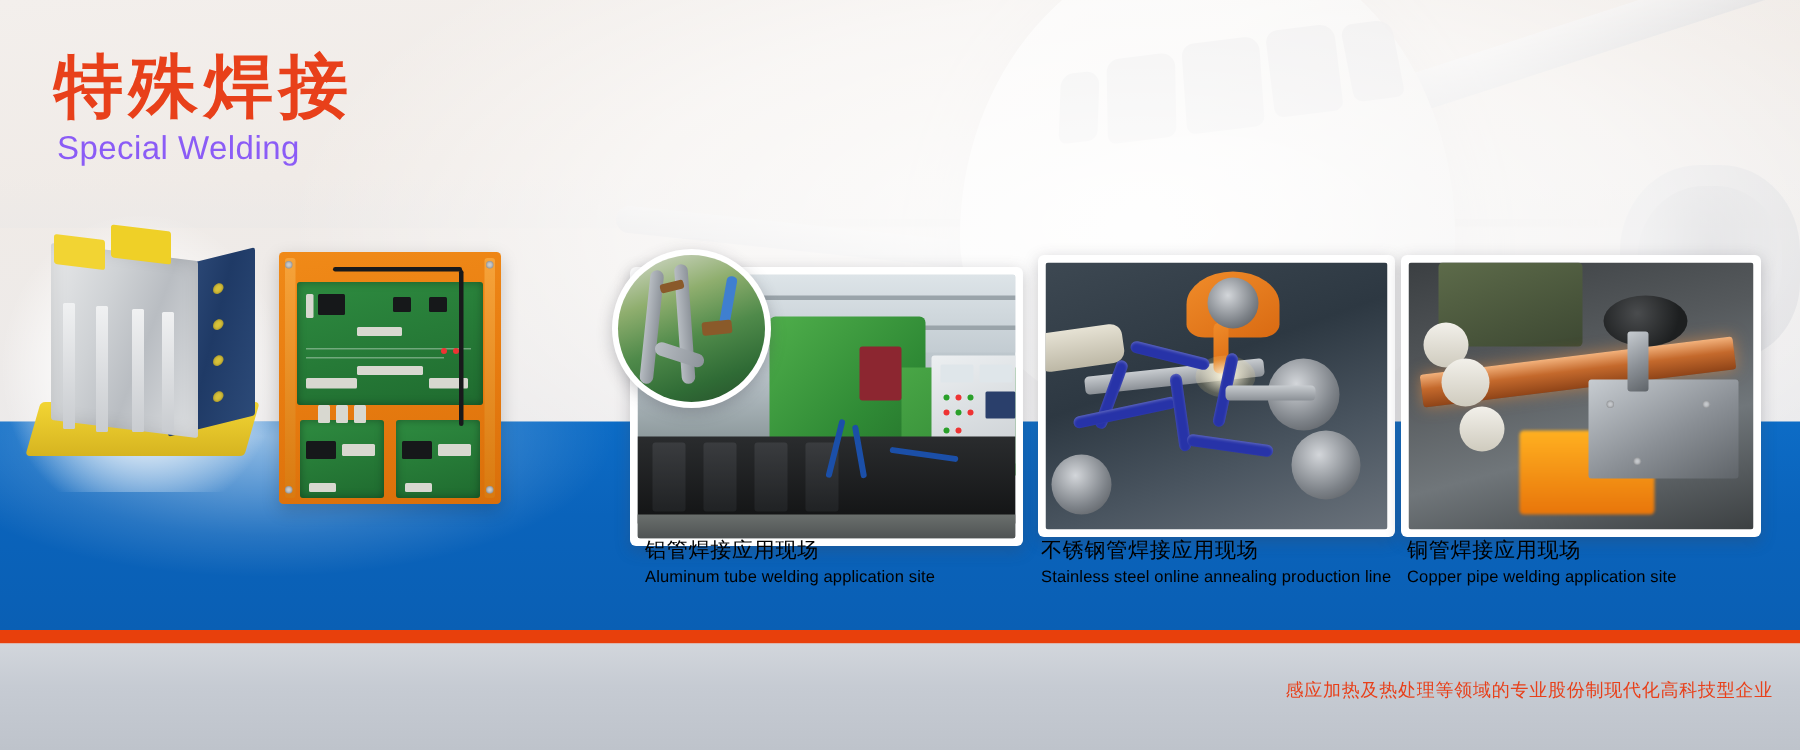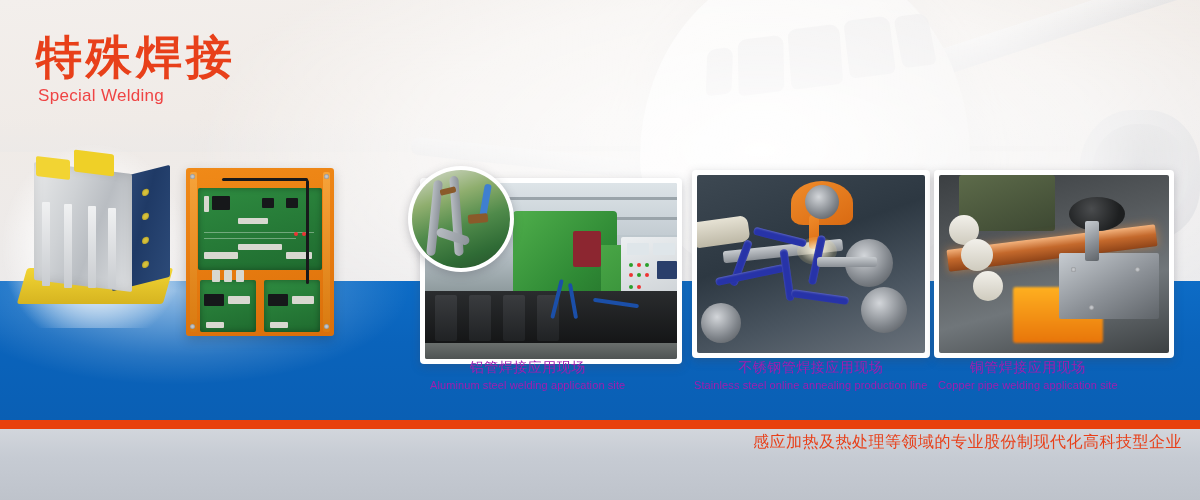--- a/index.html
+++ b/index.html
@@ -78,21 +78,21 @@
   }
 
   
   .title-block{position:absolute;left:36px;top:30px;}
   .title-cn{
     font-family:"DejaVu Sans","Liberation Sans",sans-serif;
     font-size:46px;font-weight:bold;color:#e8401a;letter-spacing:4px;
     line-height:54px;margin:0;white-space:nowrap;
   }
   .title-en{
-    font-size:17px;color:#ef4444;margin:2px 0 0 2px;letter-spacing:.3px;
+    font-size:22px;color:#8b5cf6;margin:2px 0 0 2px;letter-spacing:.3px;
     font-weight:400;
   }
 
   
   .blue-band{
     position:absolute;left:0;top:281px;width:1200px;height:139px;
     background:linear-gradient(180deg,#0d6cc6 0%,#0a63bb 45%,#0a5fb4 100%);
   }
   .blue-glow{
     position:absolute;left:0;top:281px;width:560px;height:139px;
@@ -204,21 +204,21 @@
   
   .ph3-bg{position:absolute;inset:0;background:linear-gradient(165deg,#3b3f42 0%,#55595c 35%,#70767a 65%,#3c4042 100%);}
   .ph3-copper{position:absolute;background:linear-gradient(180deg,#f3b27c,#c4692c 45%,#8f4418);transform:rotate(-7deg);border-radius:2px;box-shadow:0 0 10px rgba(255,150,60,.5);}
   .ph3-roller{position:absolute;background:linear-gradient(180deg,#f2f0ea,#cfcbbe);border-radius:50%;}
   .ph3-green{position:absolute;background:linear-gradient(160deg,#5d6b4a,#3d4832);border-radius:3px;}
   .ph3-disc{position:absolute;border-radius:50%;background:radial-gradient(circle at 40% 35%,#4a4c4e,#1d1f20 70%);}
   .ph3-glow{position:absolute;background:linear-gradient(180deg,#ffb020,#e8750a);border-radius:3px;filter:blur(1px);}
   .ph3-steel{position:absolute;background:linear-gradient(150deg,#c7ccd1,#8b9096 55%,#5f6469);border-radius:2px;}
 
   
-  .cap-block{position:absolute;color:#a21caf;text-align:center;}
+  .cap-block{position:absolute;color:#000000;}
   .cap-cn{
     font-family:"DejaVu Sans","Liberation Sans",sans-serif;
     font-size:14px;line-height:18px;letter-spacing:.5px;margin:0;
   }
   .cap-en{font-size:11px;line-height:15px;margin:2px 0 0 0;letter-spacing:.1px;}
   .c1{left:430px;top:358px;}
   .c2{left:694px;top:358px;}
   .c3{left:938px;top:358px;}
 
   
@@ -239,23 +239,23 @@
     position:absolute;left:116px;top:12px;width:4px;height:11px;background:#e8401a;
   }
   .logo-cn{
     font-family:"DejaVu Sans","Liberation Sans",sans-serif;
     font-size:19px;color:#15171a;letter-spacing:9px;margin-top:4px;line-height:22px;
     font-weight:bold;
   }
 
   
   .slogan{
-    position:absolute;right:18px;top:432px;
+    position:absolute;right:18px;top:452px;
     font-family:"DejaVu Sans","Liberation Sans",sans-serif;
-    font-size:16px;color:#e8401a;letter-spacing:.5px;white-space:nowrap;
+    font-size:12px;color:#e8401a;letter-spacing:.5px;white-space:nowrap;
     font-weight:500;
     margin-left:19px;
   }
 </style>
 </head>
 <body>
 
 <div class="banner">
 
   <div class="bg-sky"></div>
@@ -432,21 +432,21 @@
       <span class="ph3-steel" style="left:120px;top:78px;width:100px;height:66px"></span>
       <span class="ph3-steel" style="left:146px;top:46px;width:14px;height:40px"></span>
       <span class="screw" style="left:132px;top:92px"></span>
       <span class="screw" style="left:196px;top:92px"></span>
       <span class="screw" style="left:150px;top:130px"></span>
     </div>
   </div>
 
   <div class="cap-block c1">
     <div class="cap-cn">铝管焊接应用现场</div>
-    <div class="cap-en">Aluminum steel welding application site</div>
+    <div class="cap-en">Aluminum tube welding application site</div>
   </div>
   <div class="cap-block c3">
     <div class="cap-cn">铜管焊接应用现场</div>
     <div class="cap-en">Copper pipe welding application site</div>
   </div>
   <div class="cap-block c2">
     <div class="cap-cn">不锈钢管焊接应用现场</div>
     <div class="cap-en">Stainless steel online annealing production line</div>
   </div>
 

